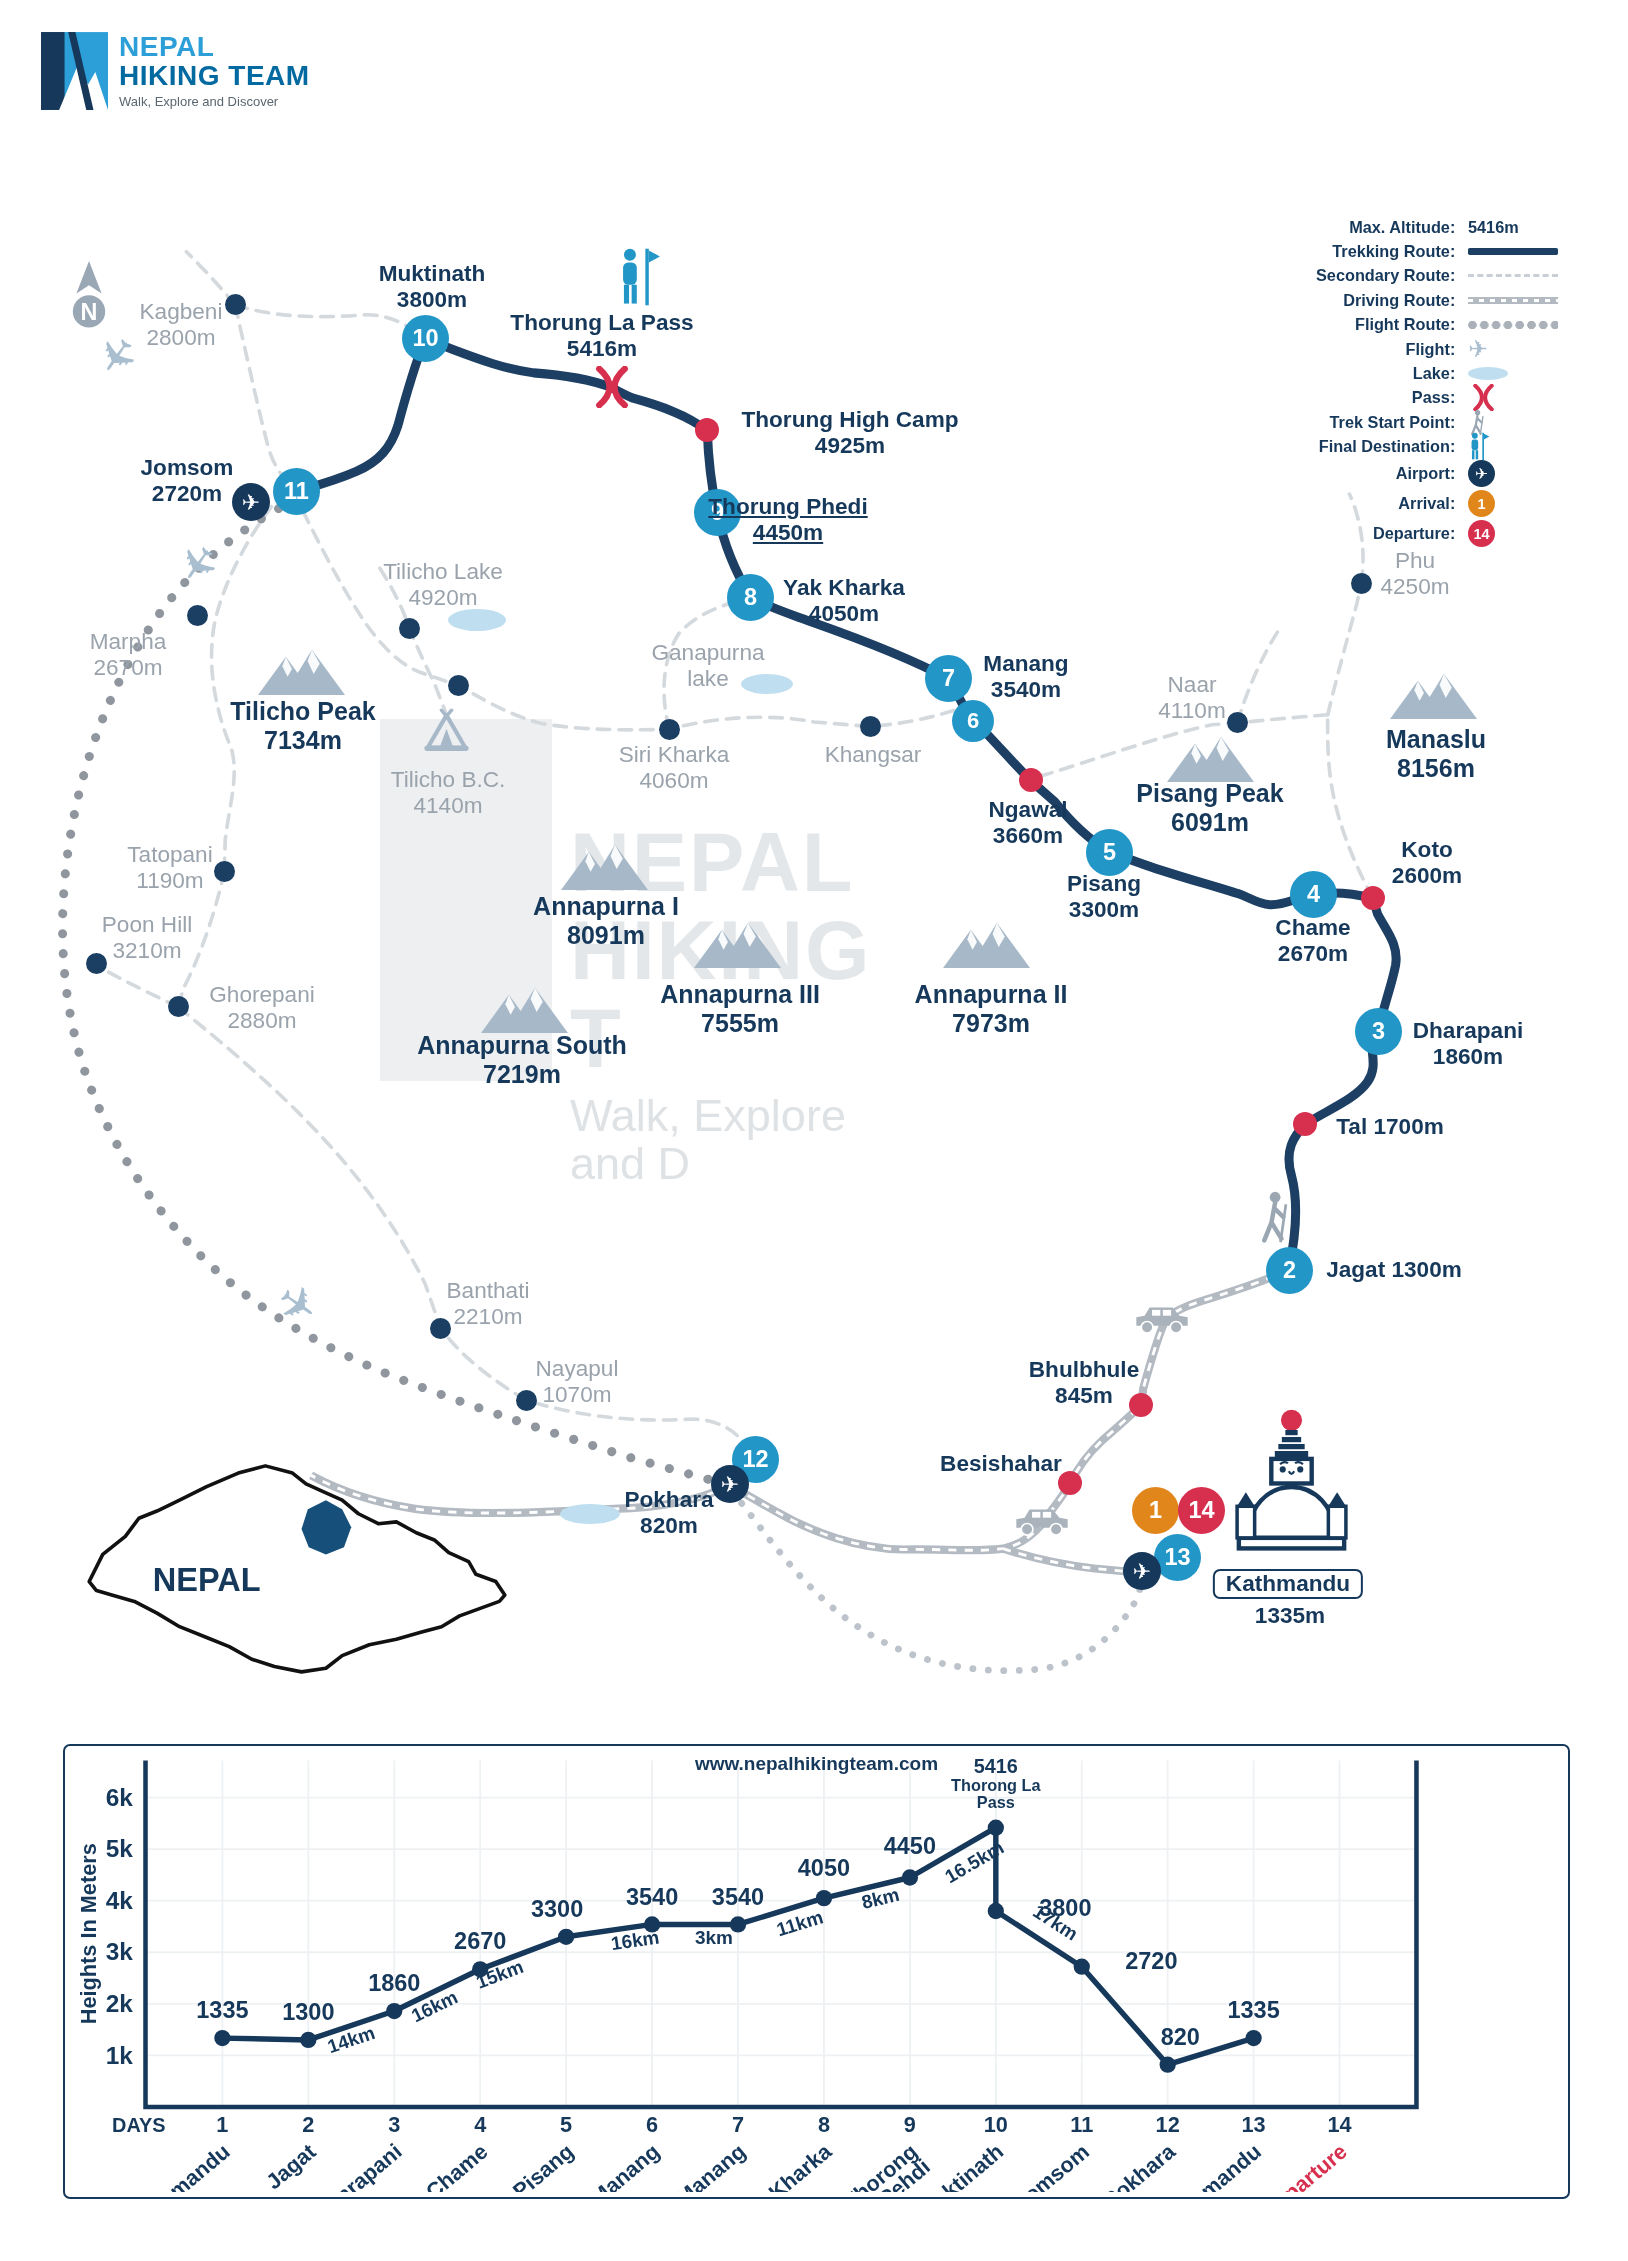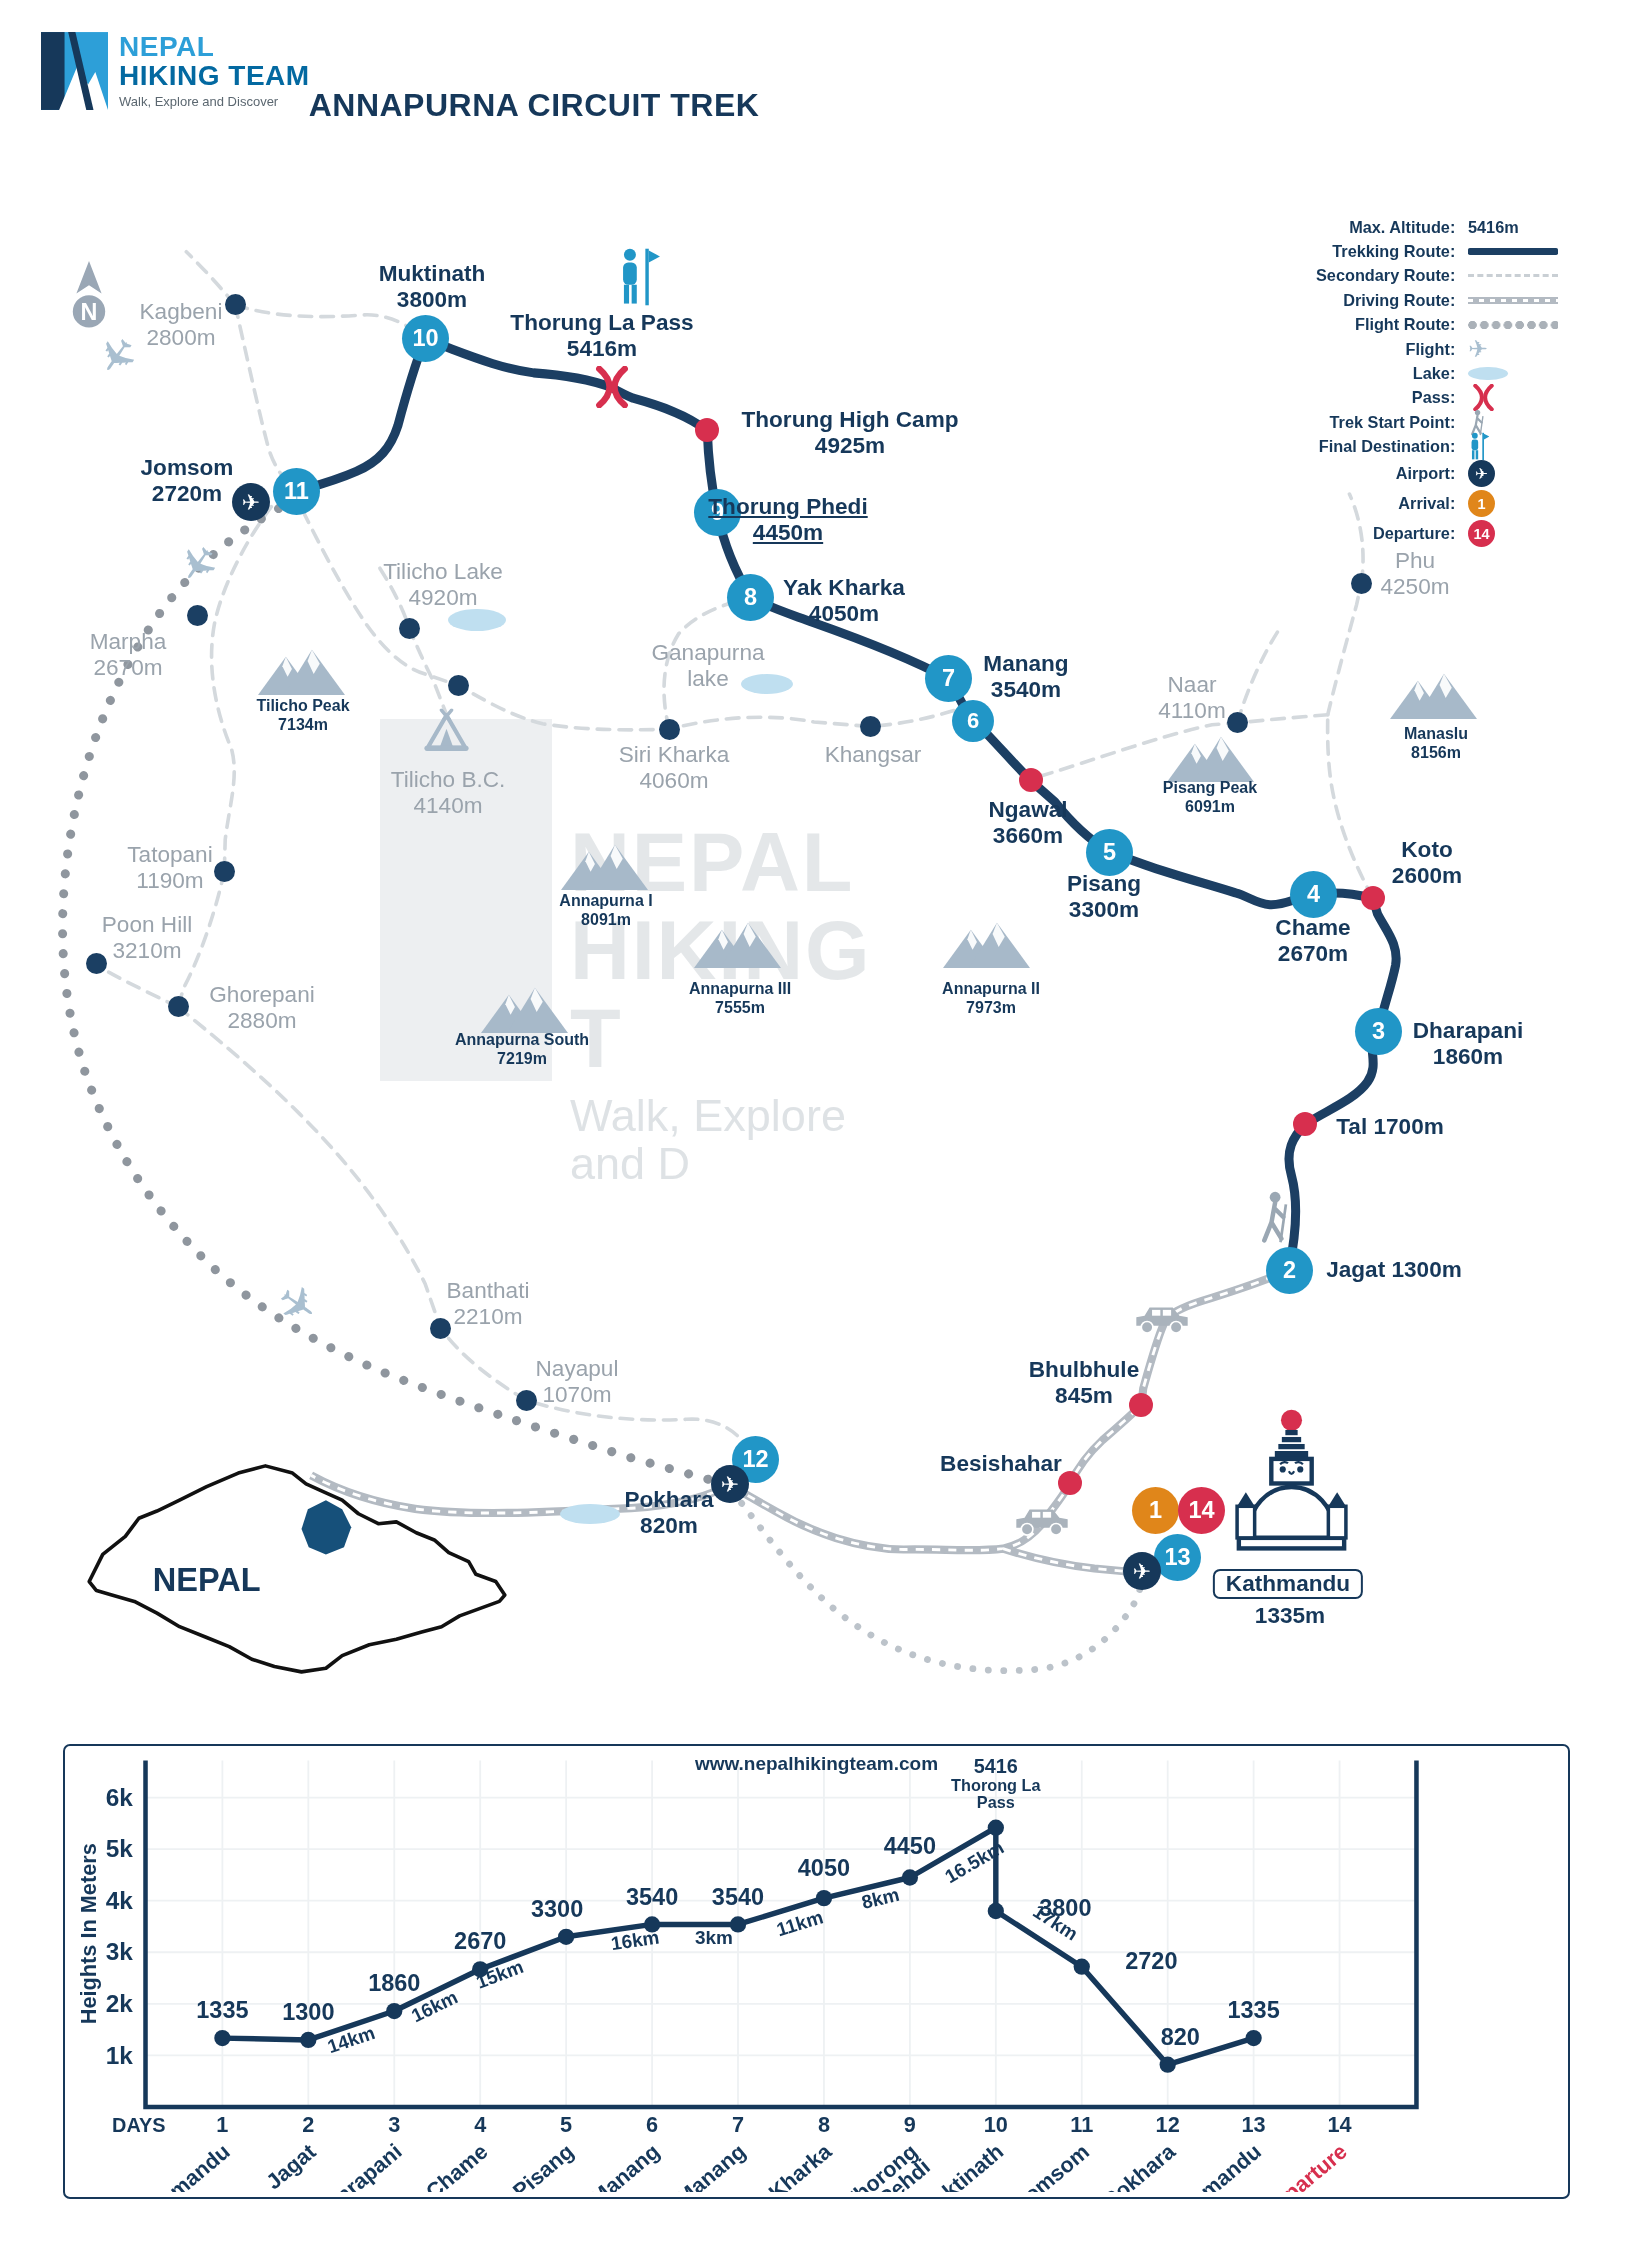--- a/index.html
+++ b/index.html
@@ -34,21 +34,21 @@
   .map{position:absolute;left:0;top:0;width:1628px;height:1737px;}
   .map svg.routes{position:absolute;left:0;top:0;}
   .wm{position:absolute;pointer-events:none;}
   .wm-sq{position:absolute;left:380px;top:719px;width:172px;height:362px;background:rgba(187,194,201,.26);}
   .wm-text{position:absolute;left:570px;top:819px;color:rgba(187,194,201,.40);font-weight:800;line-height:1.06;}
   .wm-text .big{font-size:83px;letter-spacing:1.8px;}
   .wm-text .tag{font-size:45px;font-weight:400;color:rgba(187,194,201,.48);margin-top:9px;}
   .place{position:absolute;transform:translateX(-50%);text-align:center;line-height:1.16;white-space:nowrap;}
   .place.route{color:#16385a;font-weight:700;font-size:22.6px;}
   .place.side{color:#9aa3ac;font-weight:400;font-size:22.6px;}
-  .place.peak{color:#16385a;font-weight:700;font-size:16px;text-align:center;}
+  .place.peak{color:#16385a;font-weight:700;font-size:25px;text-align:center;}
   .place .kbox{display:inline-block;border:2.7px solid #16385a;border-radius:7.2px;padding:0 11px;background:#fff;}
   .stop{position:absolute;width:47px;height:47px;border-radius:50%;color:#fff;font-weight:700;
         font-size:23.5px;display:flex;align-items:center;justify-content:center;}
   .stop.small{width:42px;height:42px;font-size:22px;}
   .dot{position:absolute;border-radius:50%;}
   .dot.red{width:24.4px;height:24.4px;background:#d72f4e;}
   .dot.navy{width:21px;height:21px;background:#1b3f63;}
   .lake{position:absolute;border-radius:50%;background:#bfdff0;}
   .plane{position:absolute;color:#a9bfd0;font-size:47px;line-height:1;font-family:"DejaVu Sans",sans-serif;}
   .airport{position:absolute;width:38px;height:38px;border-radius:50%;background:#16385a;color:#fff;
@@ -74,21 +74,20 @@
       <rect x="0" y="0" width="26" height="86" fill="#16385a"></rect>
       <path d="M20 86 L40 38 L52 58 L60 44 L74 86 Z" fill="#fff"></path>
       <path d="M30 0 L38 0 L58 86 L50 86 Z" fill="#16385a"></path>
     </svg>
     <div class="logo-text">
       <div class="l1">NEPAL</div>
       <div class="l2">HIKING TEAM</div>
       <div class="l3">Walk, Explore and Discover</div>
     </div>
   </div>
-  <div class="title">ANNAPURNA CIRCUIT TREK</div>
 
   <div class="legend">
     <div class="lrow">
       <div class="llabel">Max. Altitude:</div>
       <div class="lswatch">
           <span class="lval">5416m</span>
         </div>
     </div>
     <div class="lrow">
       <div class="llabel">Trekking Route:</div>

